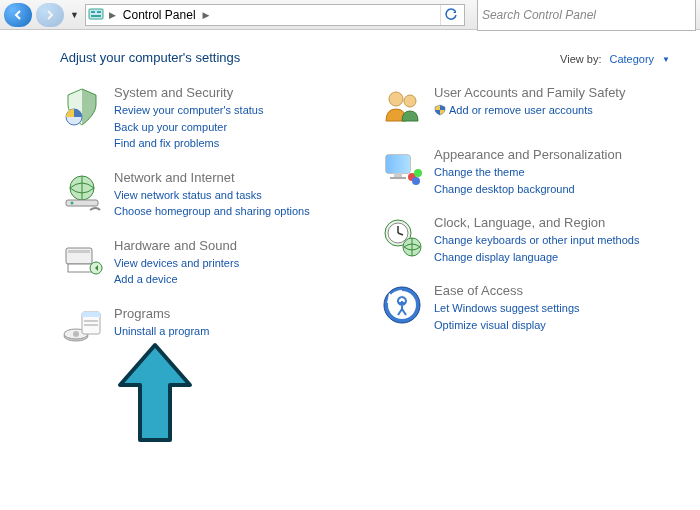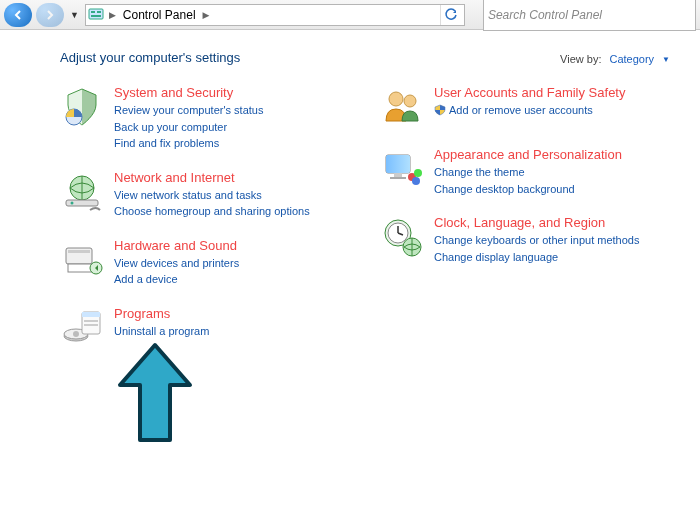--- a/index.html
+++ b/index.html
@@ -47,21 +47,21 @@
   .bc-sep { font-size:9px; color:#666; padding:0 3px; }
   .bc-item { color:#000; padding:0 2px; }
   .breadcrumb .refresh {
     margin-left:auto;
     width:22px;height:20px;
     display:flex;align-items:center;justify-content:center;
     border-left:1px solid #ddd;
     color:#2a6fc2;
   }
   .search {
-    margin-left:14px;
+    margin-left:8px;
     height:32px;
     background:#fff;
     border:1px solid #b5b5b5;
     flex:1;
     display:flex;align-items:center;
     padding:0 4px;
     color:#888;
     font-style:italic;
   }
   .content {
@@ -88,21 +88,21 @@
     display:flex;
     gap:10px;
     margin-bottom:18px;
   }
   .cat-icon {
     width:44px;height:44px;
     flex-shrink:0;
   }
   .cat-body { padding-top:0; }
   .cat-title {
-    color:#ef4444;
+    color:#737373;
     font-size:13px;
     margin-bottom:2px;
     cursor:pointer;
   }
   .cat-link {
     color:#1756a9;
     font-size:11px;
     line-height:1.5;
     cursor:pointer;
     display:flex;align-items:center;gap:3px;
@@ -325,20 +325,40 @@
           <div class="cat-title">Clock, Language, and Region</div>
           <div class="cat-link">
               <span>Change keyboards or other input methods</span>
             </div>
           <div class="cat-link">
               <span>Change display language</span>
             </div>
         </div>
       </div>
 
+      <div class="cat">
+        <div class="cat-icon">
+          <svg width="44" height="44" viewBox="0 0 44 44">
+            <circle cx="22" cy="22" r="18" fill="#3a7ad0" stroke="#1a4a90"></circle>
+            <circle cx="22" cy="22" r="14" fill="#fff"></circle>
+            <path d="M22 14 A4 4 0 1 1 21.9 14 M22 18 V26 M18 20 H26 M22 26 L18 32 M22 26 L26 32" stroke="#3a7ad0" stroke-width="2" fill="none"></path>
+            <path d="M8 20 A14 14 0 0 1 22 8" stroke="#fff" stroke-width="2" fill="none"></path>
+            <path d="M9 10 L8 16 L14 14 Z" fill="#fff"></path>
+          </svg>
+        </div>
+        <div class="cat-body">
+          <div class="cat-title">Ease of Access</div>
+          <div class="cat-link">
+              <span>Let Windows suggest settings</span>
+            </div>
+          <div class="cat-link">
+              <span>Optimize visual display</span>
+            </div>
+        </div>
+      </div>
 
     </div>
   </div>
 </div>
 
 <svg class="annotation-arrow" viewBox="0 0 90 110">
   <path d="M45 5 L80 45 L60 45 L60 100 L30 100 L30 45 L10 45 Z" fill="#2fa8c8" stroke="#083848" stroke-width="4" stroke-linejoin="round"></path>
 </svg>
 
 </body></html>

